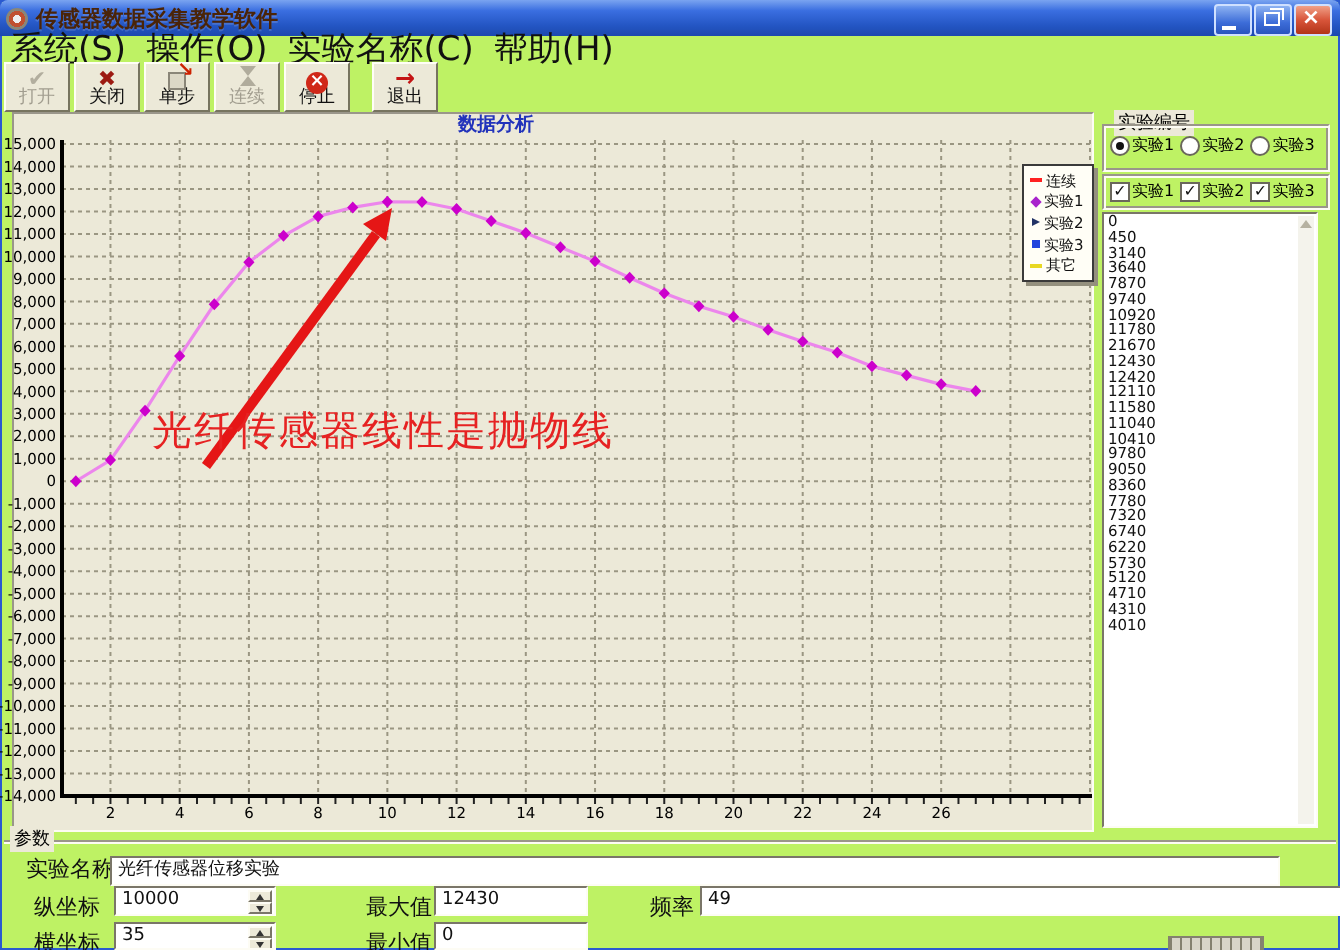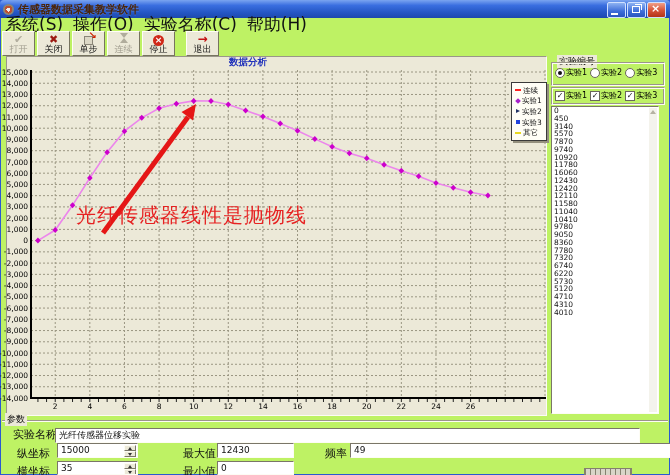--- a/index.html
+++ b/index.html
@@ -378,26 +378,26 @@
         <span class="lab">实验3</span>
       </span>
     </div>
   <div id="listbox">
     <div id="scrolltrack">
         <div class="up"></div>
       </div>
   <div class="li">0</div>
       <div class="li">450</div>
       <div class="li">3140</div>
-      <div class="li">5570</div>
+      <div class="li">3640</div>
       <div class="li">7870</div>
       <div class="li">9740</div>
       <div class="li">10920</div>
       <div class="li">11780</div>
-      <div class="li">16060</div>
+      <div class="li">21670</div>
       <div class="li">12430</div>
       <div class="li">12420</div>
       <div class="li">12110</div>
       <div class="li">11580</div>
       <div class="li">11040</div>
       <div class="li">10410</div>
       <div class="li">9780</div>
       <div class="li">9050</div>
       <div class="li">8360</div>
       <div class="li">7780</div>
@@ -412,21 +412,21 @@
     </div>
 
   <div id="params-line"></div>
   <span id="params-title">参数</span>
 
   <span class="plabel" style="left:13px;top:427px;">实验名称</span>
   <div class="field" style="left:55px;top:428px;width:585px;height:15px;">光纤传感器位移实验</div>
 
   <span class="plabel" style="left:17px;top:446px;text-align:right;">纵坐标</span>
   <div class="field" style="left:57px;top:443px;width:81px;height:15px;">
-    <span>15000</span>
+    <span>10000</span>
     <span class="spin">
         <b class="up"></b>
         <b class="dn"></b>
       </span>
   </div>
   <span class="plabel" style="left:183px;top:446px;">最大值</span>
   <div class="field" style="left:217px;top:443px;width:77px;height:15px;">12430</div>
   <span class="plabel" style="left:325px;top:446px;">频率</span>
   <div class="field" style="left:350px;top:443px;width:336px;height:15px;">49</div>
 

